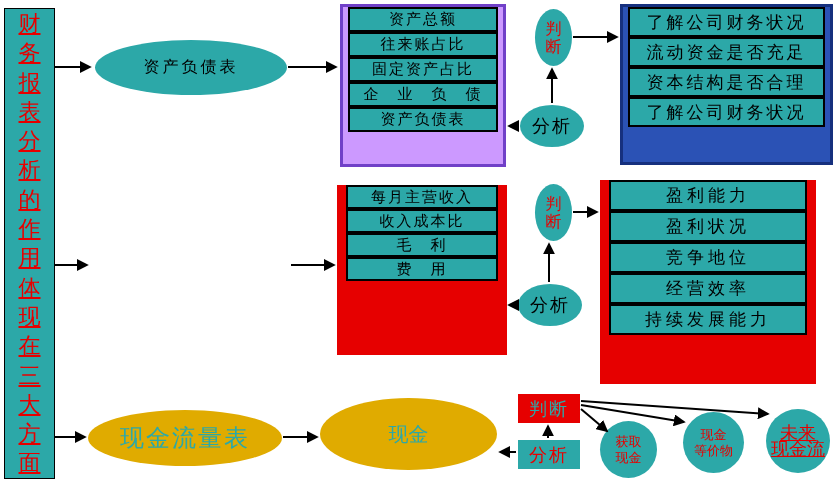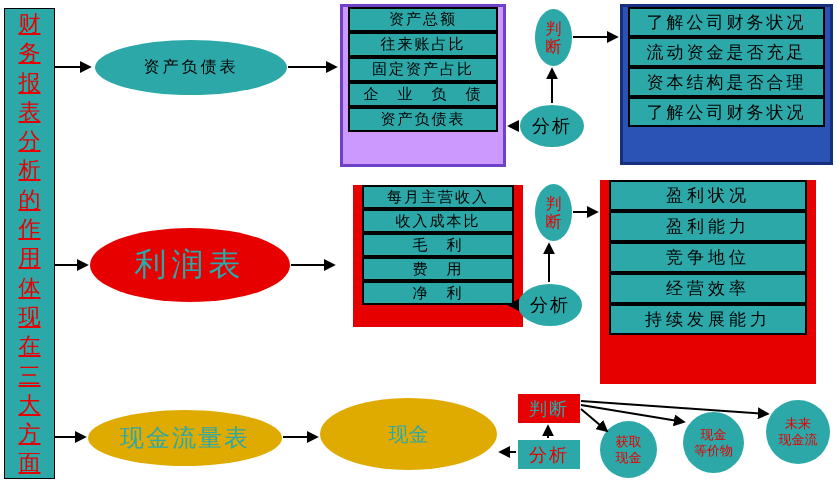--- a/index.html
+++ b/index.html
@@ -58,39 +58,39 @@
   .i-r1 { width:150px; height:25px; font-size:15px; letter-spacing:2px; }
   .j-r1 { left:535px; top:9px; width:37px; height:57px; }
   .a-r1 { left:520px; top:105px; width:64px; height:42px; font-size:18px; letter-spacing:2px; }
   .bluebox { left:620px; top:4px; width:213px; height:161px;
     background:var(--blue-fill); border:3px solid var(--blue-border); }
   .i-r1c { width:197px; height:30px; font-size:17px; letter-spacing:3px; }
 
   
   .e-r2src { left:90px; top:228px; width:200px; height:74px; font-size:32px;
     color:var(--teal); letter-spacing:5px; }
-  .redbox-m { left:353px; top:185px; width:170px; height:142px; background:var(--red); }
+  .redbox-m { left:337px; top:185px; width:170px; height:170px; background:var(--red); }
   .i-r2 { width:152px; height:24px; font-size:15px; letter-spacing:2px; }
   .j-r2 { left:535px; top:184px; width:37px; height:57px; }
   .a-r2 { left:518px; top:284px; width:64px; height:42px; font-size:18px; letter-spacing:2px; }
   .redbox-r { left:600px; top:180px; width:216px; height:204px; background:var(--red); }
   .i-r2c { width:198px; height:31px; font-size:17px; letter-spacing:4px; }
 
   
   .e-r3src { left:88px; top:410px; width:194px; height:56px; font-size:24px;
     color:var(--teal); letter-spacing:2px; }
   .e-r3q { left:320px; top:398px; width:177px; height:72px; font-size:20px;
     color:var(--teal); line-height:27px; }
   .judg3 { left:518px; top:394px; width:62px; height:29px; background:var(--red);
     color:var(--teal); font-size:18px; }
   .anal3 { left:518px; top:440px; width:62px; height:29px; background:var(--teal);
     color:var(--red); font-size:18px; }
   .c1 { left:600px; top:421px; width:57px; height:57px; font-size:13px; line-height:16px; }
   .c2 { left:683px; top:412px; width:61px; height:61px; font-size:13px; line-height:16px; }
-  .c3 { left:766px; top:400px; width:64px; height:64px; font-size:13px; line-height:16px; }
+  .c3 { left:766px; top:409px; width:64px; height:64px; font-size:18px; line-height:16px;text-decoration:underline; }
 </style>
 </head>
 <body>
 
 <div class="canvas">
 
   <div class="vbar">
     <div class="vtext">财务报表分析的作用体现在三大方面</div>
   </div>
 
@@ -109,38 +109,36 @@
   </div>
   <div class="ellipse teal a-r1">分析</div>
 
   <div class="gbox bluebox">
     <div class="item i-r1c">了解公司财务状况</div>
     <div class="item i-r1c">流动资金是否充足</div>
     <div class="item i-r1c">资本结构是否合理</div>
     <div class="item i-r1c">了解公司财务状况</div>
   </div>
 
-  <div class="ellipse redbg e-r2src">利润表</div>
 
   <div class="gbox redbox-m">
     <div class="item i-r2">每月主营收入</div>
     <div class="item i-r2">收入成本比</div>
     <div class="item i-r2">毛　利</div>
     <div class="item i-r2">费　用</div>
-    <div class="item i-r2">净　利</div>
   </div>
 
   <div class="ellipse teal j-r2">
     <div class="vtext-s">判断</div>
   </div>
   <div class="ellipse teal a-r2">分析</div>
 
   <div class="gbox redbox-r">
+    <div class="item i-r2c">盈利能力</div>
     <div class="item i-r2c">盈利状况</div>
-    <div class="item i-r2c">盈利能力</div>
     <div class="item i-r2c">竞争地位</div>
     <div class="item i-r2c">经营效率</div>
     <div class="item i-r2c">持续发展能力</div>
   </div>
 
   <div class="ellipse goldbg e-r3src">现金流量表</div>
 
   <div class="ellipse goldbg e-r3q">
     <div>
       <span class="bl">现金</span>

